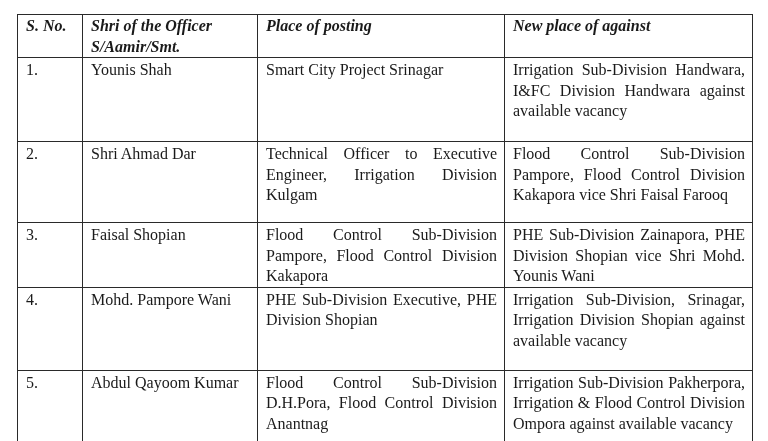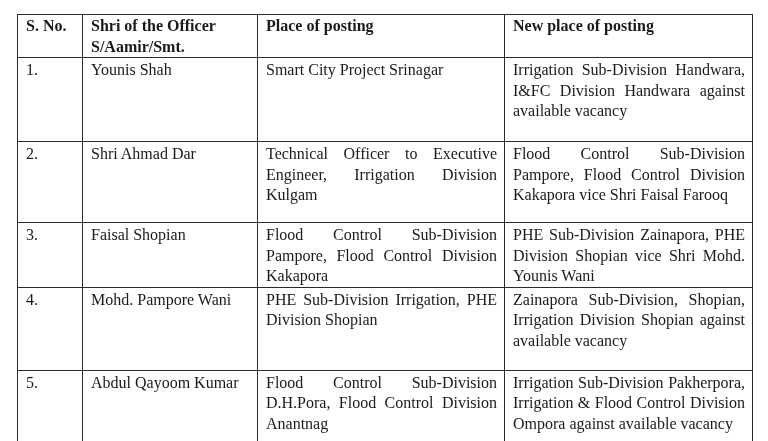--- a/index.html
+++ b/index.html
@@ -34,20 +34,21 @@
       vertical-align: top;
       padding: 2px 7px 0 8px;
       font-size: 16px;
       line-height: 20.5px;
     }
     table.posting th {
       font-weight: bold;
       text-align: left;
       height: 37px;
       padding-top: 1px;
+      font-style: italic;
     }
     table.posting td.just {
       text-align: justify;
       text-align-last: left;
       margin-top: 32px;
     }
     tr.r1 td { height: 81px; }
     tr.r2 td { height: 78px; }
     tr.r3 td { height: 60px; }
     tr.r4 td { height: 80px; }
@@ -66,21 +67,21 @@
       <col class="c-new">
     </colgroup>
     <thead>
       <tr>
         <th>S. No.</th>
         <th>
           <div>Shri of the Officer</div>
           <div>S/Aamir/Smt.</div>
         </th>
         <th>Place of posting</th>
-        <th>New place of posting</th>
+        <th>New place of against</th>
       </tr>
     </thead>
     <tbody>
       <tr class="r1">
         <td>1.</td>
         <td>Younis Shah</td>
         <td class="just place-r1">Smart City Project Srinagar</td>
         <td class="just">Irrigation Sub-Division Handwara, I&amp;FC Division Handwara against available vacancy</td>
       </tr>
       <tr class="r2">
@@ -91,22 +92,22 @@
       </tr>
       <tr class="r3">
         <td>3.</td>
         <td>Faisal Shopian</td>
         <td class="just">Flood Control Sub-Division Pampore, Flood Control Division Kakapora</td>
         <td class="just">PHE Sub-Division Zainapora, PHE Division Shopian vice Shri Mohd. Younis Wani</td>
       </tr>
       <tr class="r4">
         <td>4.</td>
         <td>Mohd. Pampore Wani</td>
-        <td class="just">PHE Sub-Division Irrigation, PHE Division Shopian</td>
-        <td class="just">Zainapora Sub-Division, Shopian, Irrigation Division Shopian against available vacancy</td>
+        <td class="just">PHE Sub-Division Executive, PHE Division Shopian</td>
+        <td class="just">Irrigation Sub-Division, Srinagar, Irrigation Division Shopian against available vacancy</td>
       </tr>
       <tr class="r5">
         <td>5.</td>
         <td>Abdul Qayoom Kumar</td>
         <td class="just">Flood Control Sub-Division D.H.Pora, Flood Control Division Anantnag</td>
         <td class="just">Irrigation Sub-Division Pakherpora, Irrigation &amp; Flood Control Division Ompora against available vacancy</td>
       </tr>
     </tbody>
   </table>
 </div>

